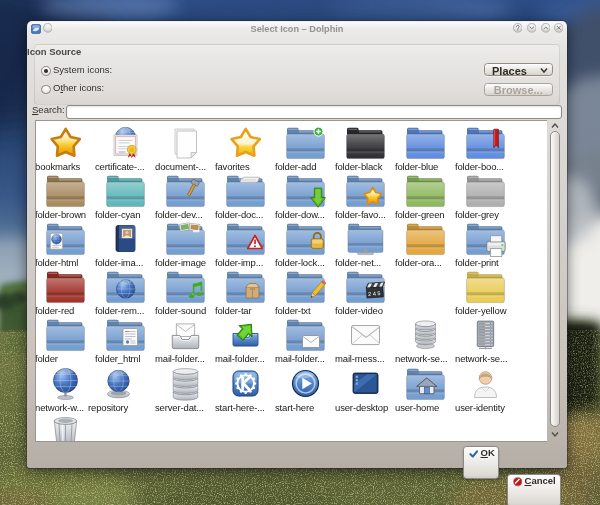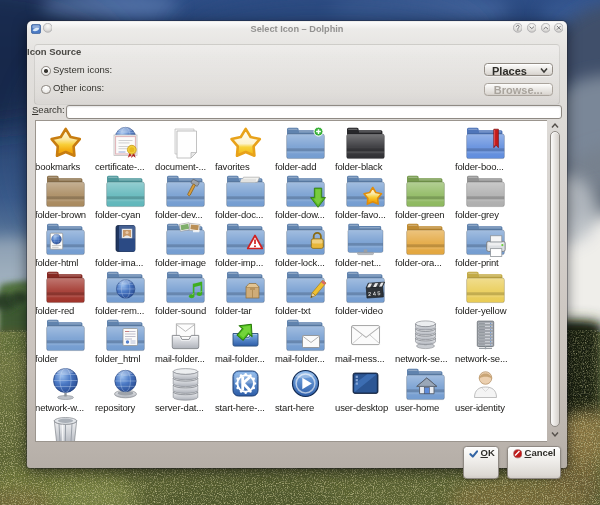--- a/index.html
+++ b/index.html
@@ -52,21 +52,21 @@
   border:1px solid #8f8a84; background:linear-gradient(90deg,#fbfaf9,#e6e3df 55%,#d5d0cb);
   box-shadow:inset 0 1px 0 rgba(255,255,255,.8); }
 #sbar svg { position:absolute; left:3px; width:8px; height:7px; }
 .btn { position:absolute; top:424.5px; height:33px; border-radius:3.5px; border:1px solid #8f8983;
   background:linear-gradient(#fefefd, #efedea 45%, #ddd9d4 90%, #d2cdc7);
   box-shadow:0 1px 2px rgba(0,0,0,.25), inset 0 1px 0 rgba(255,255,255,.9);
   font-size:9.5px; font-weight:bold; color:#2e2d29; text-align:left; }
 .btn svg { position:absolute; left:5px; top:2.8px; width:9.5px; height:9.5px; }
 .btn span { position:absolute; left:17px; top:.5px; }
 #okbtn { left:435.5px; width:36px; }
-#cancelbtn { left:479.5px; width:54px; }
+#cancelbtn { left:479.5px; width:54px;margin-top:28px; }
 u { text-decoration:underline; text-underline-offset:1px; }
 </style></head>
 <body>
 <div id="stage">
 
 <svg id="wall" width="600" height="505" viewBox="0 0 600 505" preserveAspectRatio="none">
 <defs>
 <linearGradient id="sky" x1="0" y1="0" x2="0" y2="1">
  <stop offset="0" stop-color="#2d4d85"></stop>
           <stop offset=".18" stop-color="#1d3560"></stop>
@@ -328,20 +328,28 @@
           <div class="lbl">folder-add</div>
         </div>
         <div class="cell" style="left:299.0px;top:4.5px">
           <div class="icw">
             <svg viewBox="0 0 41 33" class="ic">
               <use href="#fold" color="#2f2f33"></use>
             </svg>
           </div>
           <div class="lbl">folder-black</div>
         </div>
+        <div class="cell" style="left:359.0px;top:4.5px">
+          <div class="icw">
+            <svg viewBox="0 0 41 33" class="ic">
+              <use href="#fold" color="#5f8cdd"></use>
+            </svg>
+          </div>
+          <div class="lbl">folder-blue</div>
+        </div>
         <div class="cell" style="left:419.0px;top:4.5px">
           <div class="icw">
             <svg viewBox="0 0 41 33" class="ic">
               <use href="#fold" color="#5f8cdd"></use>
               <g transform="translate(7,0) scale(1.0)">
                 <path d="M21.8,3.2 h4.6 v18.5 l-2.3,-2.6 -2.3,2.6z" fill="#c41a1a" stroke="#801010" stroke-width=".7"></path>
                 <path d="M22.6,4 v15.5" stroke="#e86060" stroke-width=".8"></path>
               </g>
             </svg>
           </div>
@@ -773,21 +781,21 @@
                 <ellipse cx="16" cy="30" rx="8" ry="2" fill="#c0c4ca" stroke="#8a8f95" stroke-width=".6"></ellipse>
                 <path d="M16,24 v5" stroke="#8f959b" stroke-width="2.4"></path>
                 <g transform="translate(16,13) scale(.92)">
                   <use href="#globe" transform="translate(-16,-16)"></use>
                 </g>
               </g>
             </svg>
           </div>
           <div class="lbl">network-w...</div>
         </div>
-        <div class="cell" style="left:59.0px;top:245.5px">
+        <div class="cell" style="left:52px;top:245.5px">
           <div class="icw">
             <svg viewBox="0 0 41 33" class="ic">
               <g transform="translate(4.5,.5)">
                 <ellipse cx="16" cy="26.5" rx="11" ry="3.8" fill="url(#gsilver)" stroke="#85888d" stroke-width=".7"></ellipse>
                 <ellipse cx="16" cy="25.6" rx="8" ry="2.4" fill="#9ea3aa"></ellipse>
                 <g transform="translate(16,13.5) scale(.82)">
                   <use href="#globe" transform="translate(-16,-16)"></use>
                 </g>
               </g>
             </svg>

